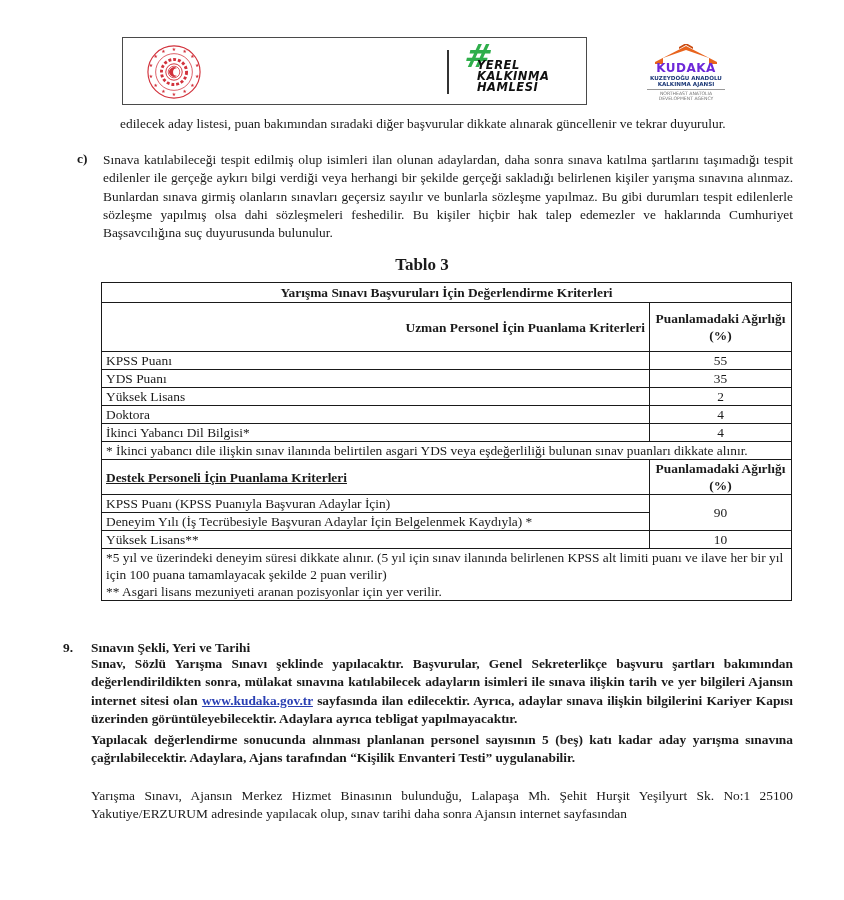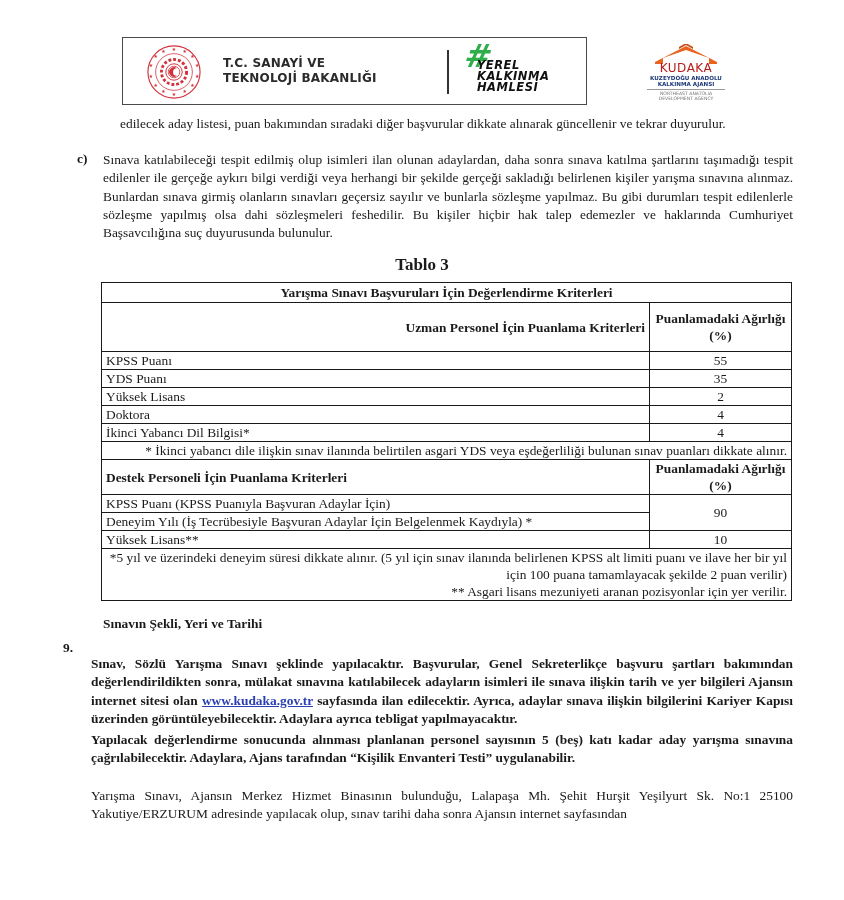--- a/index.html
+++ b/index.html
@@ -27,21 +27,21 @@
   }
   .yerel-text {
     position: absolute; left: 12px; top: 16px; width: 85px;
     font-family: "DejaVu Sans", sans-serif; font-weight: bold; font-style: italic;
     font-size: 11.5px; line-height: 11px; color: #111; letter-spacing: 0.5px;
   }
   .kudaka-logo { position: absolute; left: 647px; top: 44px; width: 78px; height: 58px; }
   .kudaka-roof { position: absolute; left: 6px; top: 0; width: 66px; height: 20px; }
   .kudaka-title {
     position: absolute; left: 0; top: 17px; width: 78px; text-align: center;
-    font-family: "DejaVu Sans", sans-serif; font-weight: normal; font-size: 12px; color: #b91c1c; letter-spacing: 0.5px;
+    font-family: "DejaVu Sans", sans-serif; font-weight: bold; font-size: 12px; color: #6d28d9; letter-spacing: 0.5px;
   }
   .kudaka-sub {
     position: absolute; left: 0; top: 31px; width: 78px; text-align: center;
     font-family: "DejaVu Sans", sans-serif; font-weight: bold; font-size: 5.6px; line-height: 6px; color: #1e3a78;
   }
   .kudaka-sub2 {
     position: absolute; left: 0; top: 45px; width: 78px; text-align: center;
     font-family: "DejaVu Sans", sans-serif; font-size: 4.6px; line-height: 5px; color: #777;
     border-top: 0.8px solid #999; padding-top: 1px;
   }
@@ -61,26 +61,26 @@
   }
   table.crit td, table.crit th {
     border: 1.5px solid #1a1a1a; padding: 0 4px; line-height: 17px; vertical-align: middle;
   }
   table.crit th { font-weight: bold; }
   .c-title { text-align: center; height: 20px; }
   .c-section { text-align: right; height: 49px; }
   .c-weight-h { text-align: center; width: 142px; }
   .c-val { text-align: center; }
   .c-row { height: 18px; }
-  .c-note { text-align: right; line-height: 18px; padding-top: 0; padding-bottom: 0; margin-top: 16px; }
-  .c-section2 { text-align: left; height: 33px; }
+  .c-note { text-align: left; line-height: 18px; padding-top: 0; padding-bottom: 0; margin-top: 16px; }
+  .c-section2 { text-align: left; height: 33px; text-decoration: underline; }
 
   
   .sec9-num { position: absolute; left: 63px; top: 640px; font-weight: bold; }
-  .sec9-title { position: absolute; left: 91px; top: 616px; font-weight: bold; margin-left: 12px; }
+  .sec9-title { position: absolute; left: 91px; top: 640px; font-weight: bold; }
   .sec9-p1 { left: 91px; top: 655px; width: 702px; font-weight: bold; }
   .sec9-p2 { left: 91px; top: 731px; width: 702px; font-weight: bold; }
   .sec9-p3 { left: 91px; top: 787px; width: 702px; }
   a.link { color: #2a3fb3; text-decoration: underline; }
 </style>
 </head>
 <body>
 
 <div class="header-box">
   <svg class="ministry-emblem" viewBox="0 0 60 58">
@@ -100,24 +100,20 @@
         <text x="6" y="35">★</text>
         <text x="6" y="24">★</text>
       <text x="11" y="15">★</text>
         <text x="19" y="9.5">★</text>
     </g>
     <circle cx="30" cy="29" r="13" fill="none" stroke="#d2323c" stroke-width="3" stroke-dasharray="3 2"></circle>
     <circle cx="30" cy="29" r="8.5" fill="none" stroke="#d2323c" stroke-width="1"></circle>
     <circle cx="30" cy="29" r="6" fill="none" stroke="#d2323c" stroke-width="0.8"></circle>
     <path d="M33 25 a5 5 0 1 0 0 8 a4 4 0 1 1 0 -8z" fill="#d2323c"></path>
   </svg>
-  <div class="ministry-name">
-    <div>T.C. SANAYİ VE</div>
-    <div>TEKNOLOJİ BAKANLIĞI</div>
-  </div>
   <div class="header-divider"></div>
   <div class="yerel-logo">
     <span class="yerel-hash">#</span>
     <div class="yerel-text">
       <div>YEREL</div>
       <div>KALKINMA</div>
       <div>HAMLESİ</div>
     </div>
   </div>
 </div>

